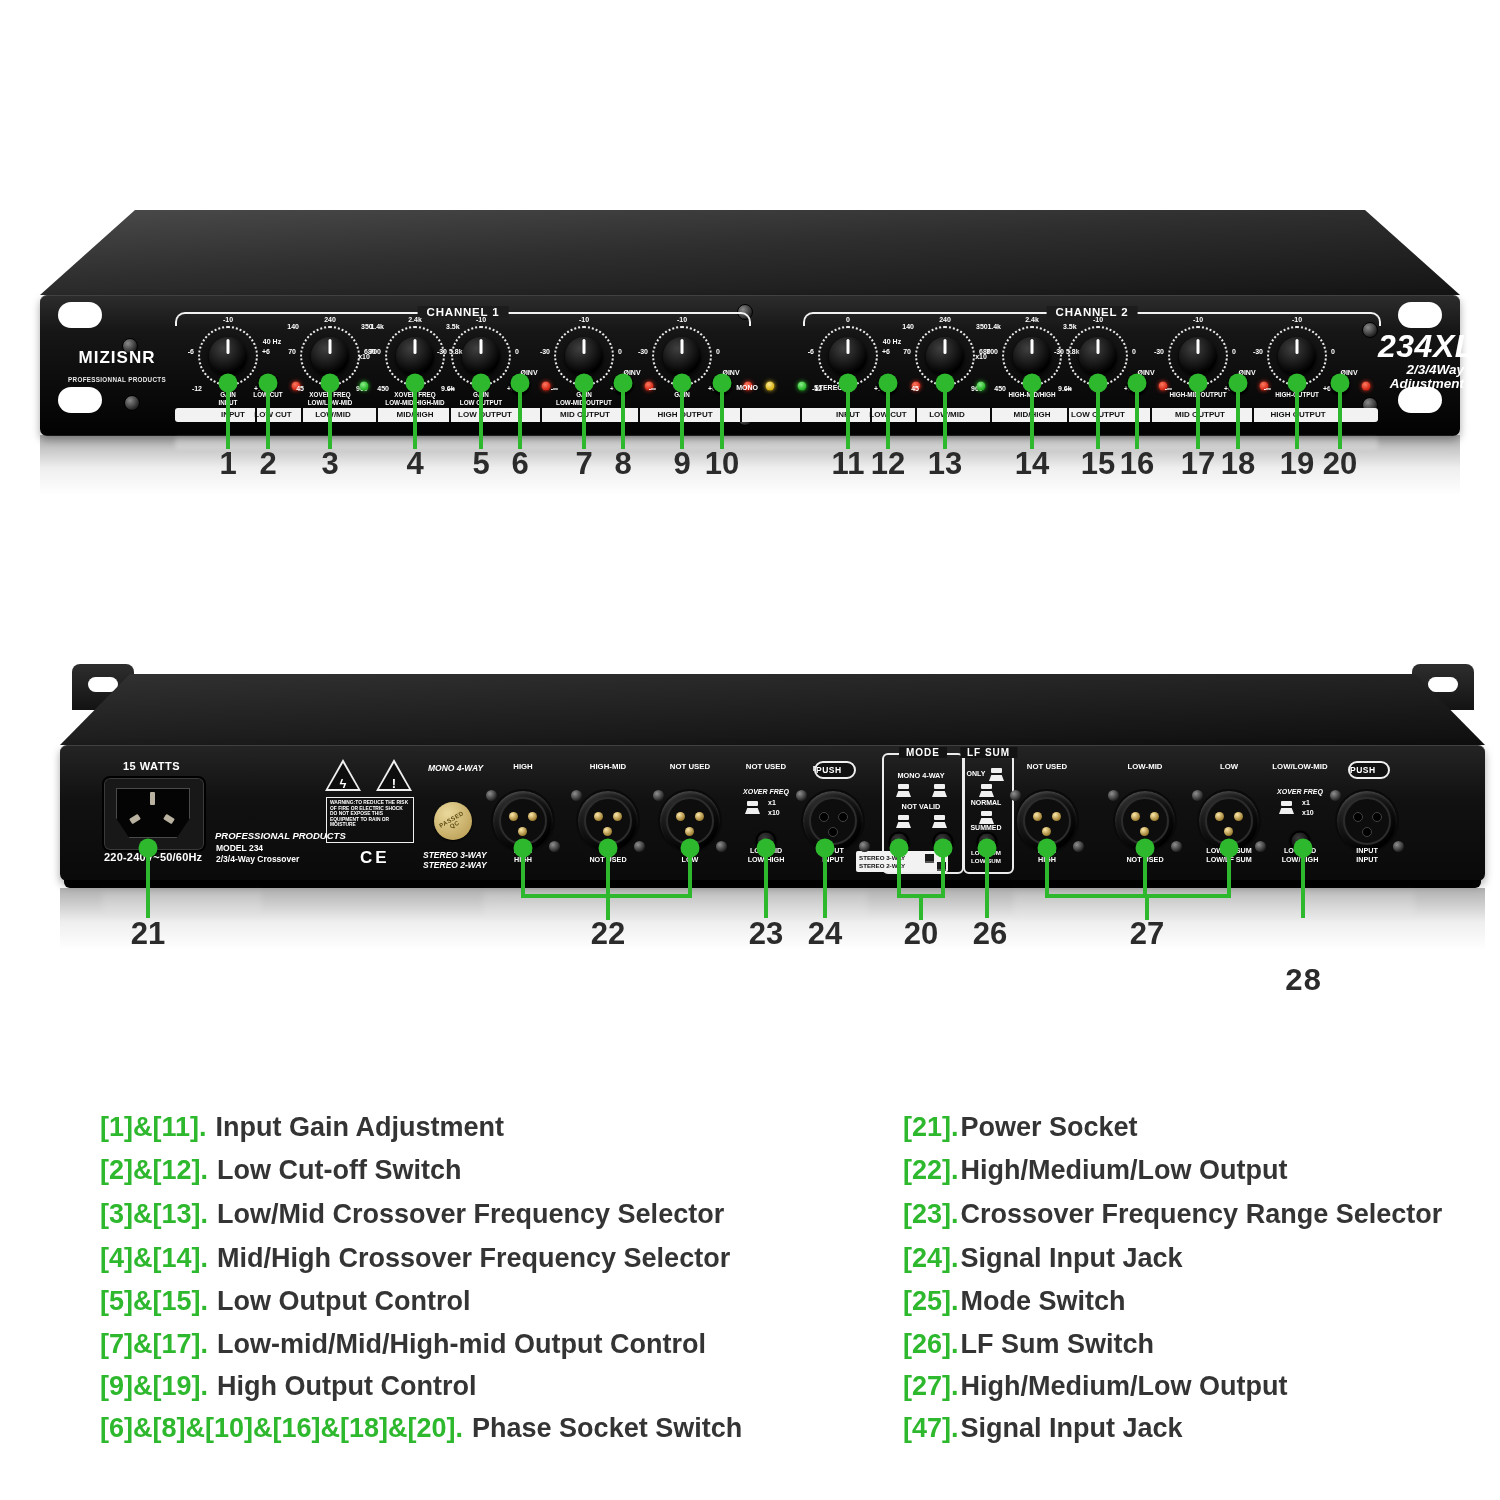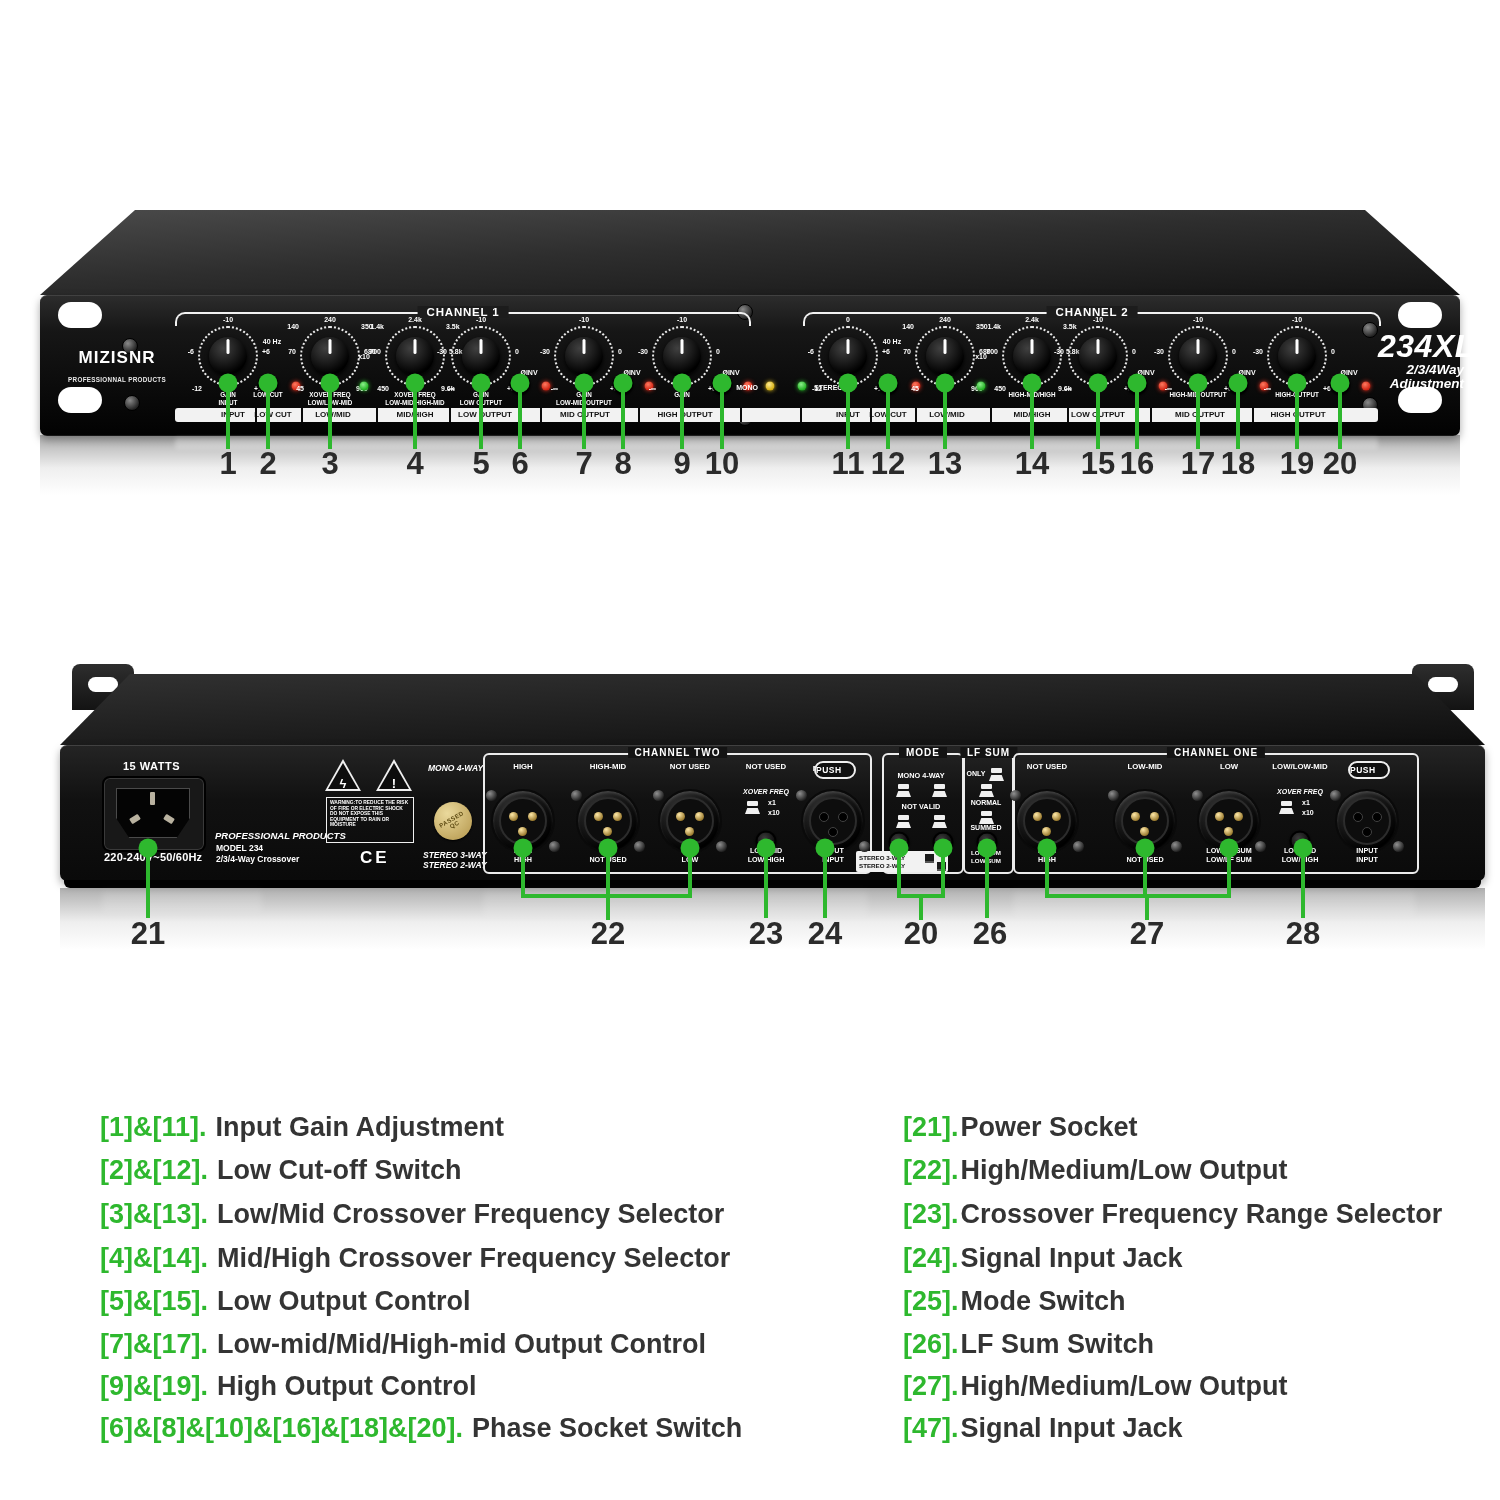--- a/index.html
+++ b/index.html
@@ -417,31 +417,25 @@
       </div>
       <div class="warnbox">WARNING:TO REDUCE THE RISK OF FIRE OR ELECTRIC SHOCK DO NOT EXPOSE THIS EQUIPMENT TO RAIN OR MOISTURE</div>
       <div class="r-ce">CE</div>
       <div class="qc">
           <span>PASSED QC</span>
         </div>
       <div class="r-mono">MONO 4-WAY</div>
       <div class="r-stereo" style="top:104px;">STEREO 3-WAY</div>
       <div class="r-stereo" style="top:114px;">STEREO 2-WAY</div>
 
-      <div class="rear-box box-ch2">
-        <span class="box-title">CHANNEL TWO</span>
-      </div>
       <div class="rear-box box-mode">
         <span class="box-title">MODE</span>
       </div>
       <div class="rear-box box-lf">
         <span class="box-title">LF SUM</span>
-      </div>
-      <div class="rear-box box-ch1">
-        <span class="box-title">CHANNEL ONE</span>
       </div>
 
       <div class="r-top" style="left:861px;top:25px;font-size:7.3px;">MONO 4-WAY</div>
       <div class="sw-icon" style="left:836px;top:38px;"></div>
       <div class="sw-icon" style="left:872px;top:38px;"></div>
       <div class="r-top" style="left:861px;top:56px;font-size:7.3px;">NOT VALID</div>
       <div class="sw-icon" style="left:836px;top:69px;"></div>
       <div class="sw-icon" style="left:872px;top:69px;"></div>
       <div class="pushbtn" style="left:839px;top:96px;"></div>
       <div class="pushbtn" style="left:883px;top:96px;"></div>
@@ -695,21 +689,21 @@
       <div class="callout-dot" style="left: 1047px; top: 848px;"></div>
       <div class="callout-line" style="left: 1145px; top: 848px; height: 48px;"></div>
       <div class="callout-dot" style="left: 1145px; top: 848px;"></div>
       <div class="callout-line" style="left: 1229px; top: 848px; height: 48px;"></div>
       <div class="callout-dot" style="left: 1229px; top: 848px;"></div>
       <div class="callout-hline" style="left: 1045px; top: 894px; width: 186px;"></div>
       <div class="callout-line" style="left: 1147px; top: 894px; height: 26px;"></div>
       <div class="callout-num" style="left: 1147px; top: 916px;">27</div>
       <div class="callout-line" style="left: 1303px; top: 848px; height: 70px;"></div>
       <div class="callout-dot" style="left: 1303px; top: 848px;"></div>
-      <div class="callout-num" style="left: 1303px; top: 916px;">28</div>
+      <div class="callout-num" style="left: 1303px; top: 964px; font-family: Liberation Mono, monospace;">28</div>
     </div>
   <div id="legend-left" class="legend legend-left">
       <div class="legend-row" style="top: 1064px;"><div class="legend-ref" style="display: inline-block;">[1]&amp;[11].</div><div class="legend-text">Input Gain Adjustment</div></div>
       <div class="legend-row" style="top: 1107px;"><div class="legend-ref" style="display: inline-block; margin-top: 39px;">[2]&amp;[12].</div><div class="legend-text">Low Cut-off Switch</div></div>
       <div class="legend-row" style="top: 1151px;"><div class="legend-ref" style="display: inline-block;">[3]&amp;[13].</div><div class="legend-text">Low/Mid Crossover Frequency Selector</div></div>
       <div class="legend-row" style="top: 1195px;"><div class="legend-ref" style="display: inline-block;">[4]&amp;[14].</div><div class="legend-text">Mid/High Crossover Frequency Selector</div></div>
       <div class="legend-row" style="top: 1238px;"><div class="legend-ref" style="display: inline-block;">[5]&amp;[15].</div><div class="legend-text">Low Output Control</div></div>
       <div class="legend-row" style="top: 1281px;"><div class="legend-ref" style="display: inline-block;">[7]&amp;[17].</div><div class="legend-text">Low-mid/Mid/High-mid Output Control</div></div>
       <div class="legend-row" style="top: 1323px;"><div class="legend-ref" style="display: inline-block;">[9]&amp;[19].</div><div class="legend-text">High Output Control</div></div>
       <div class="legend-row" style="top: 1365px;"><div class="legend-ref" style="display: inline-block;">[6]&amp;[8]&amp;[10]&amp;[16]&amp;[18]&amp;[20].</div><div class="legend-text">Phase Socket Switch</div></div>

